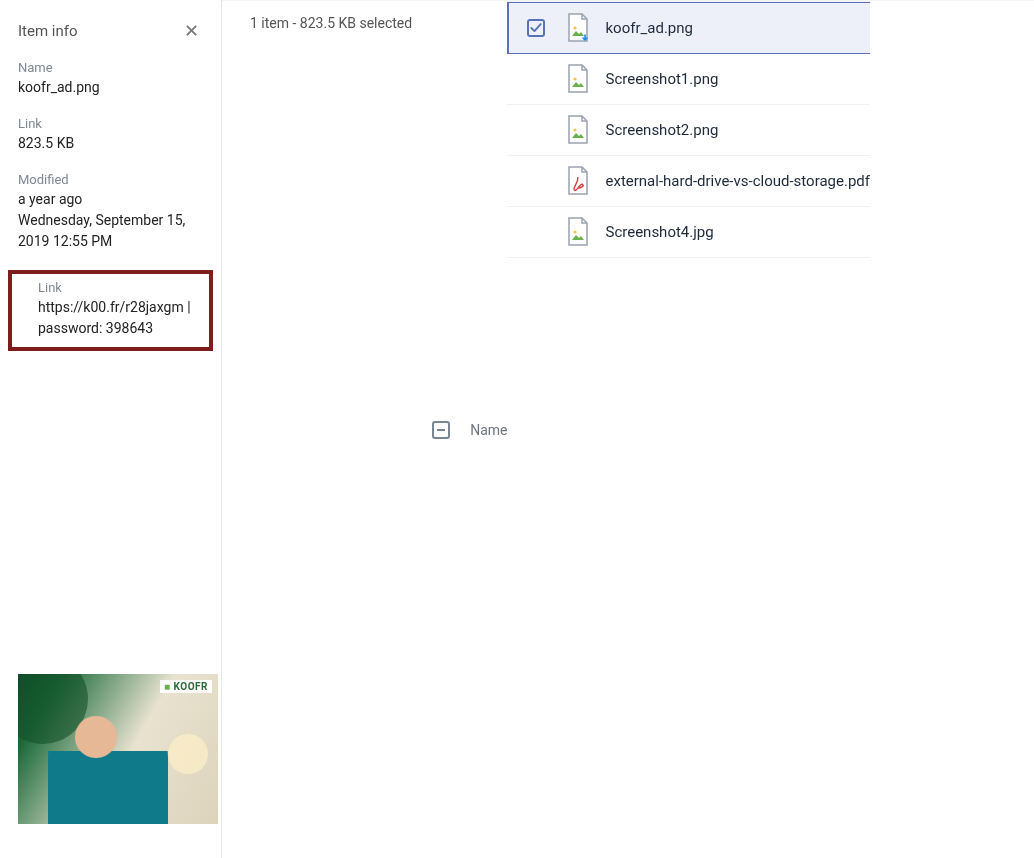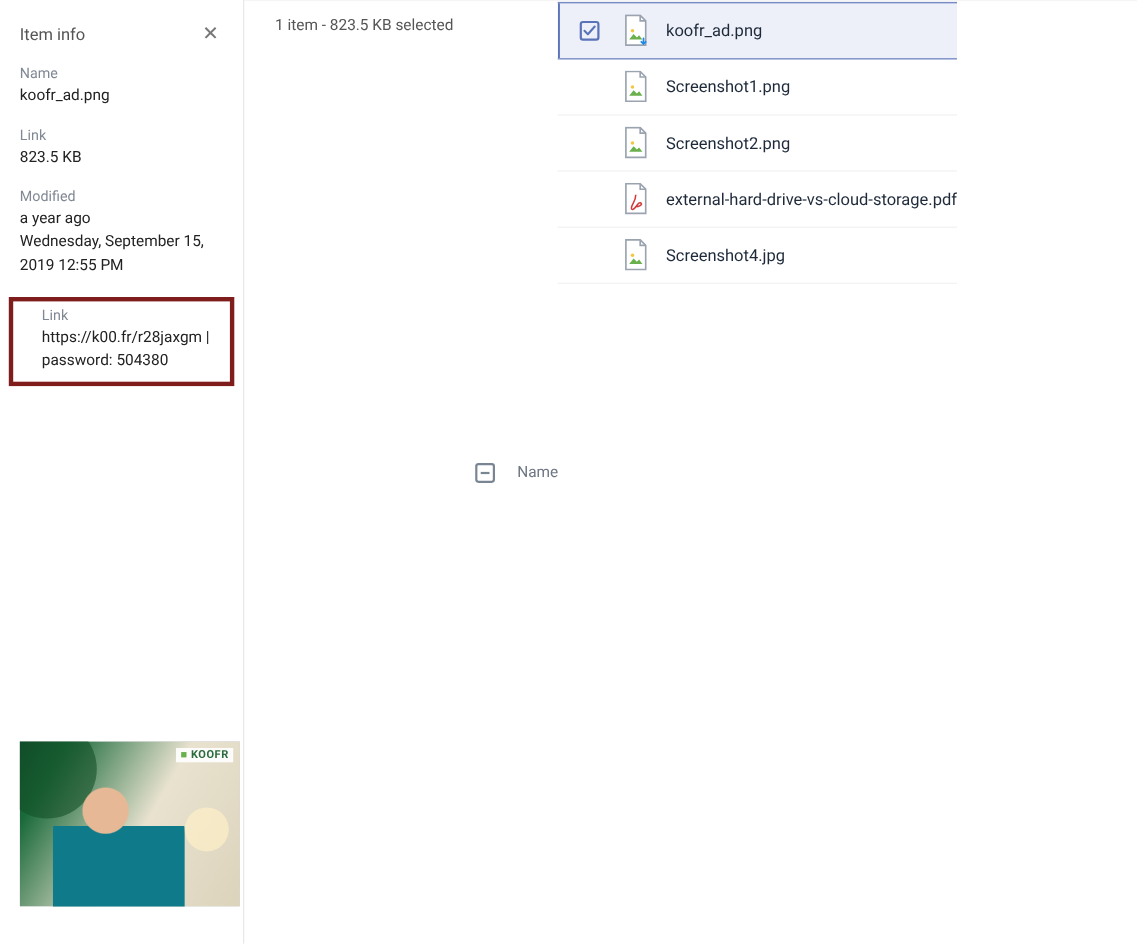--- a/index.html
+++ b/index.html
@@ -195,21 +195,21 @@
       </div>
       <div class="meta-block">
         <div class="meta-label">Modified</div>
         <div class="meta-value">a year ago</div>
         <div class="meta-value">Wednesday, September 15, 2019 12:55 PM</div>
       </div>
     </div>
 
     <div class="link-block">
       <div class="meta-label">Link</div>
-      <div class="meta-value">https://k00.fr/r28jaxgm | password: 504380</div>
+      <div class="meta-value">https://k00.fr/r28jaxgm | password: 398643</div>
     </div>
 
     <div class="preview-wrap">
       <div class="preview">
         <div class="sky"></div>
         <div class="blob" style="left:-20px;top:-20px;width:90px;height:90px;background:rgba(20,80,40,.6)"></div>
         <div class="blob" style="right:10px;top:60px;width:40px;height:40px;background:rgba(255,240,200,.7)"></div>
         <div class="person"></div>
         <div class="tag">
           <span style="color:#6ab04c;">■</span>

